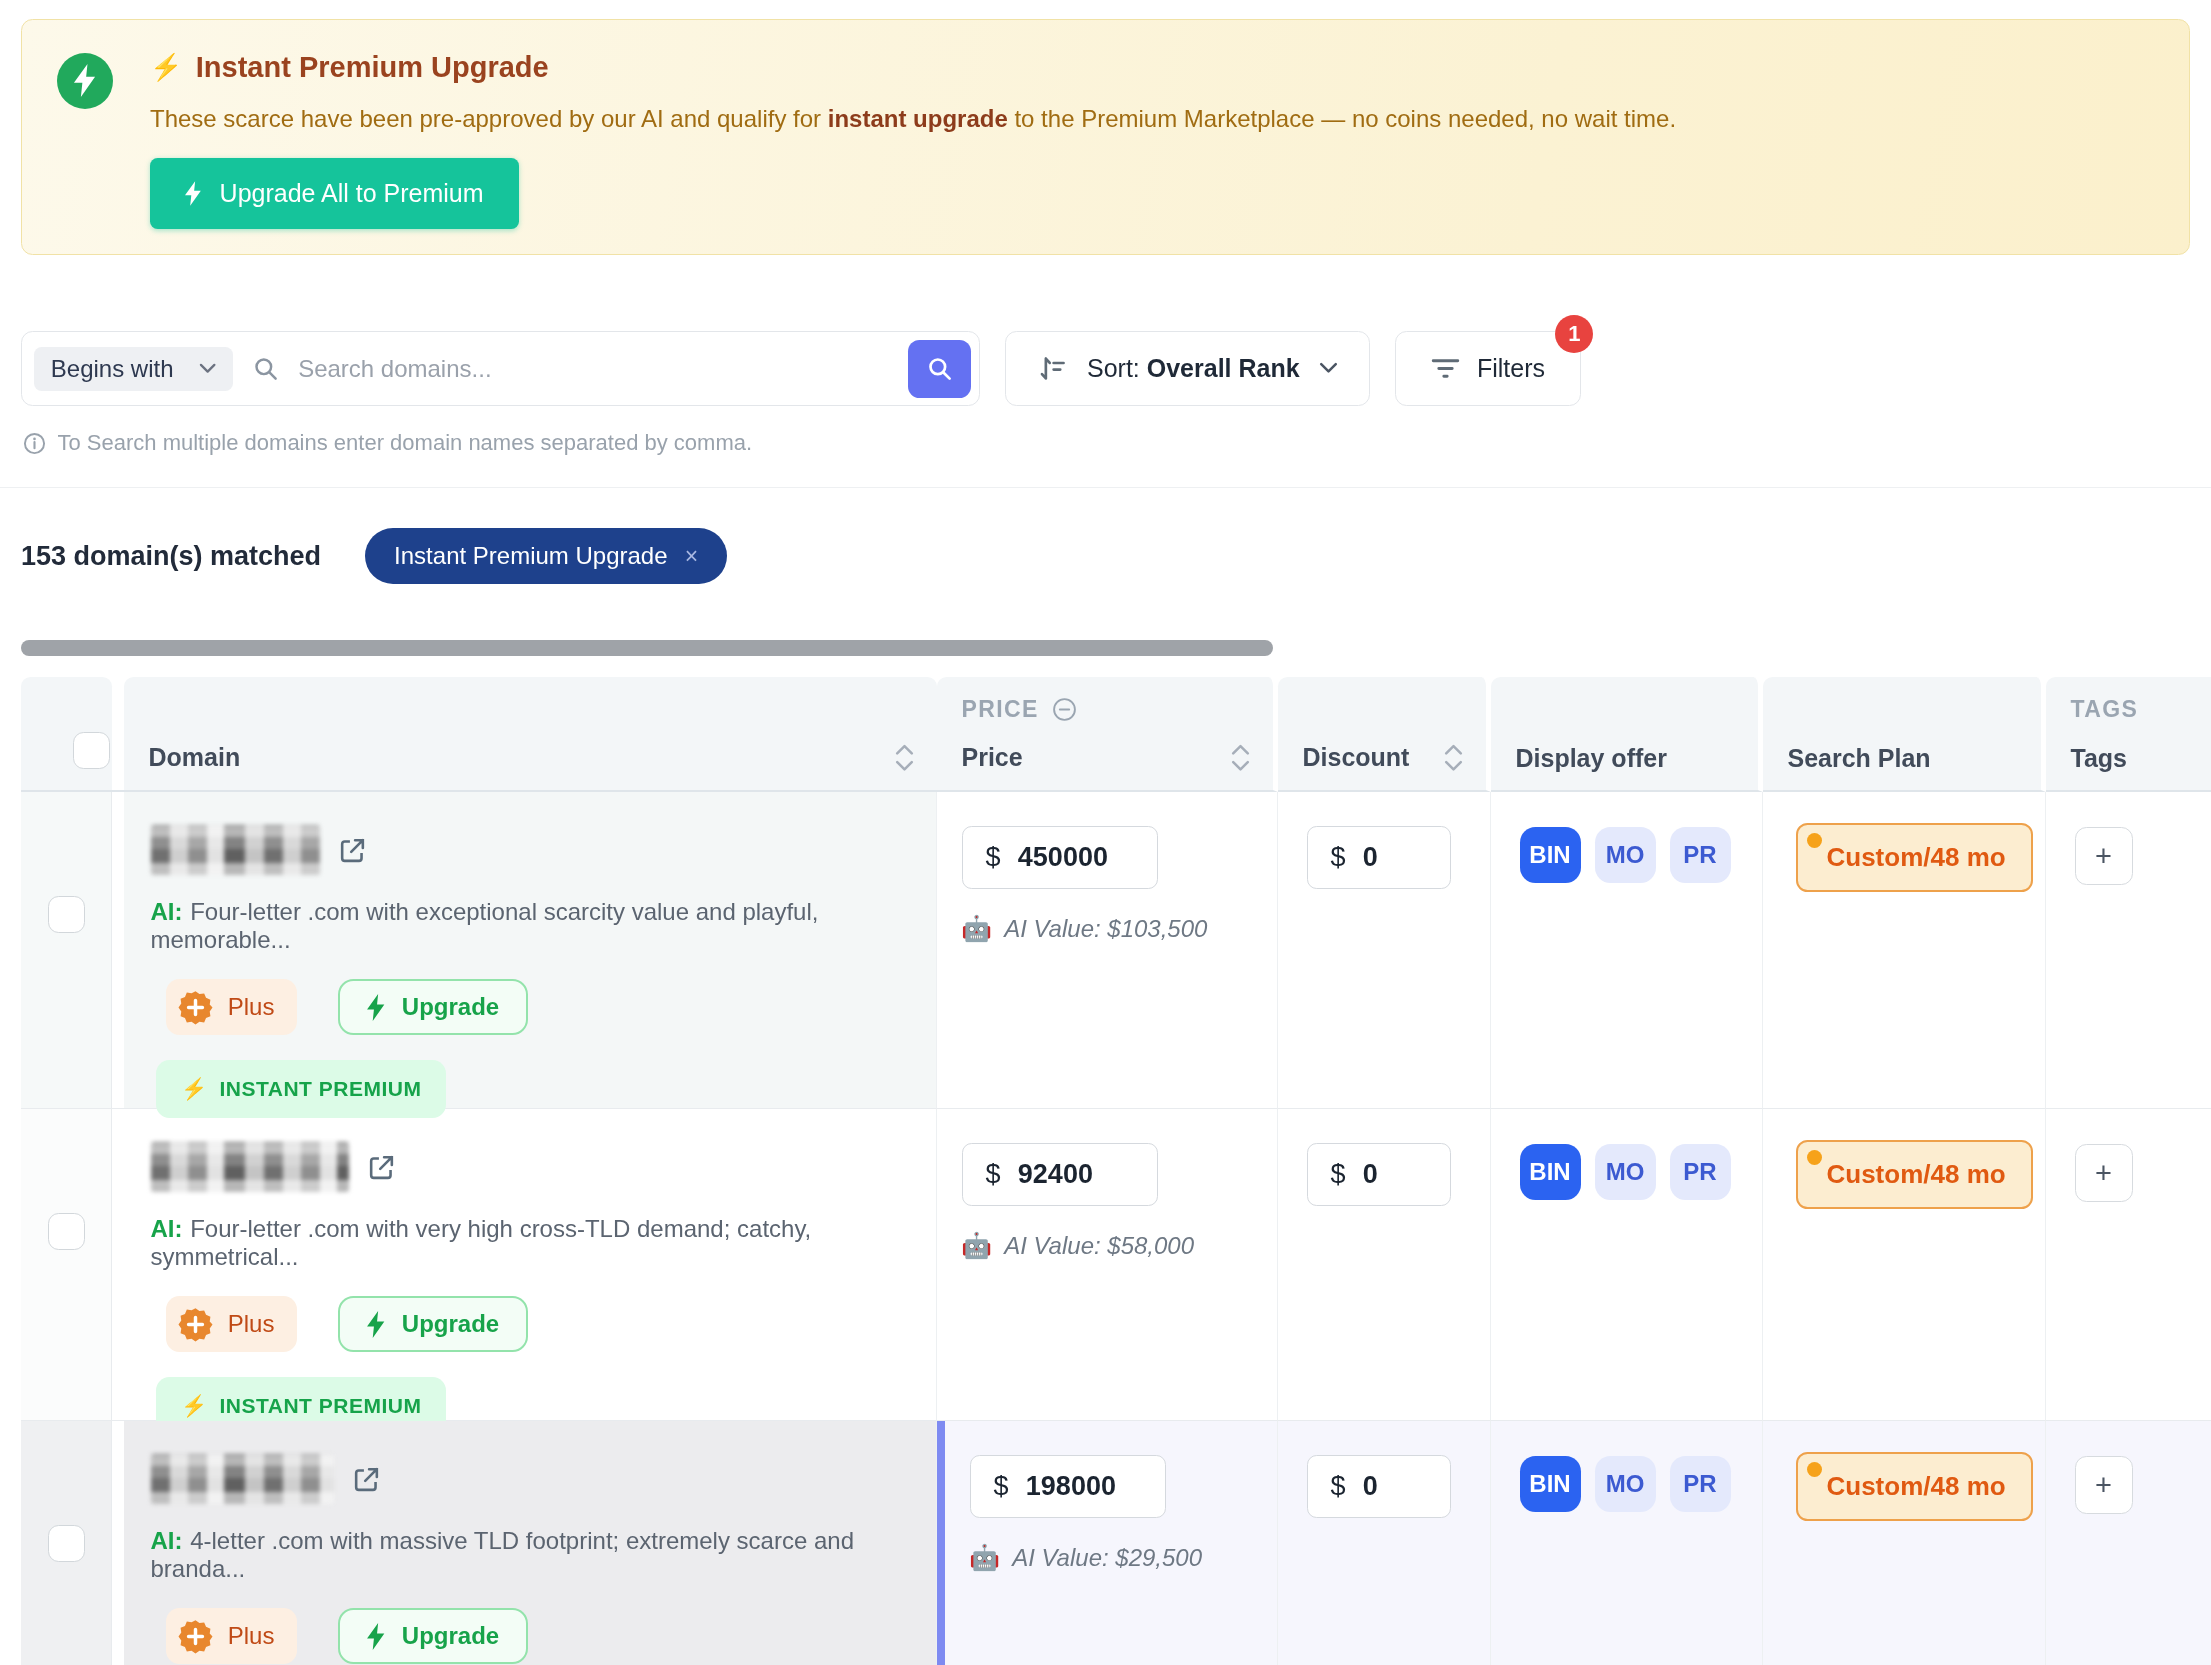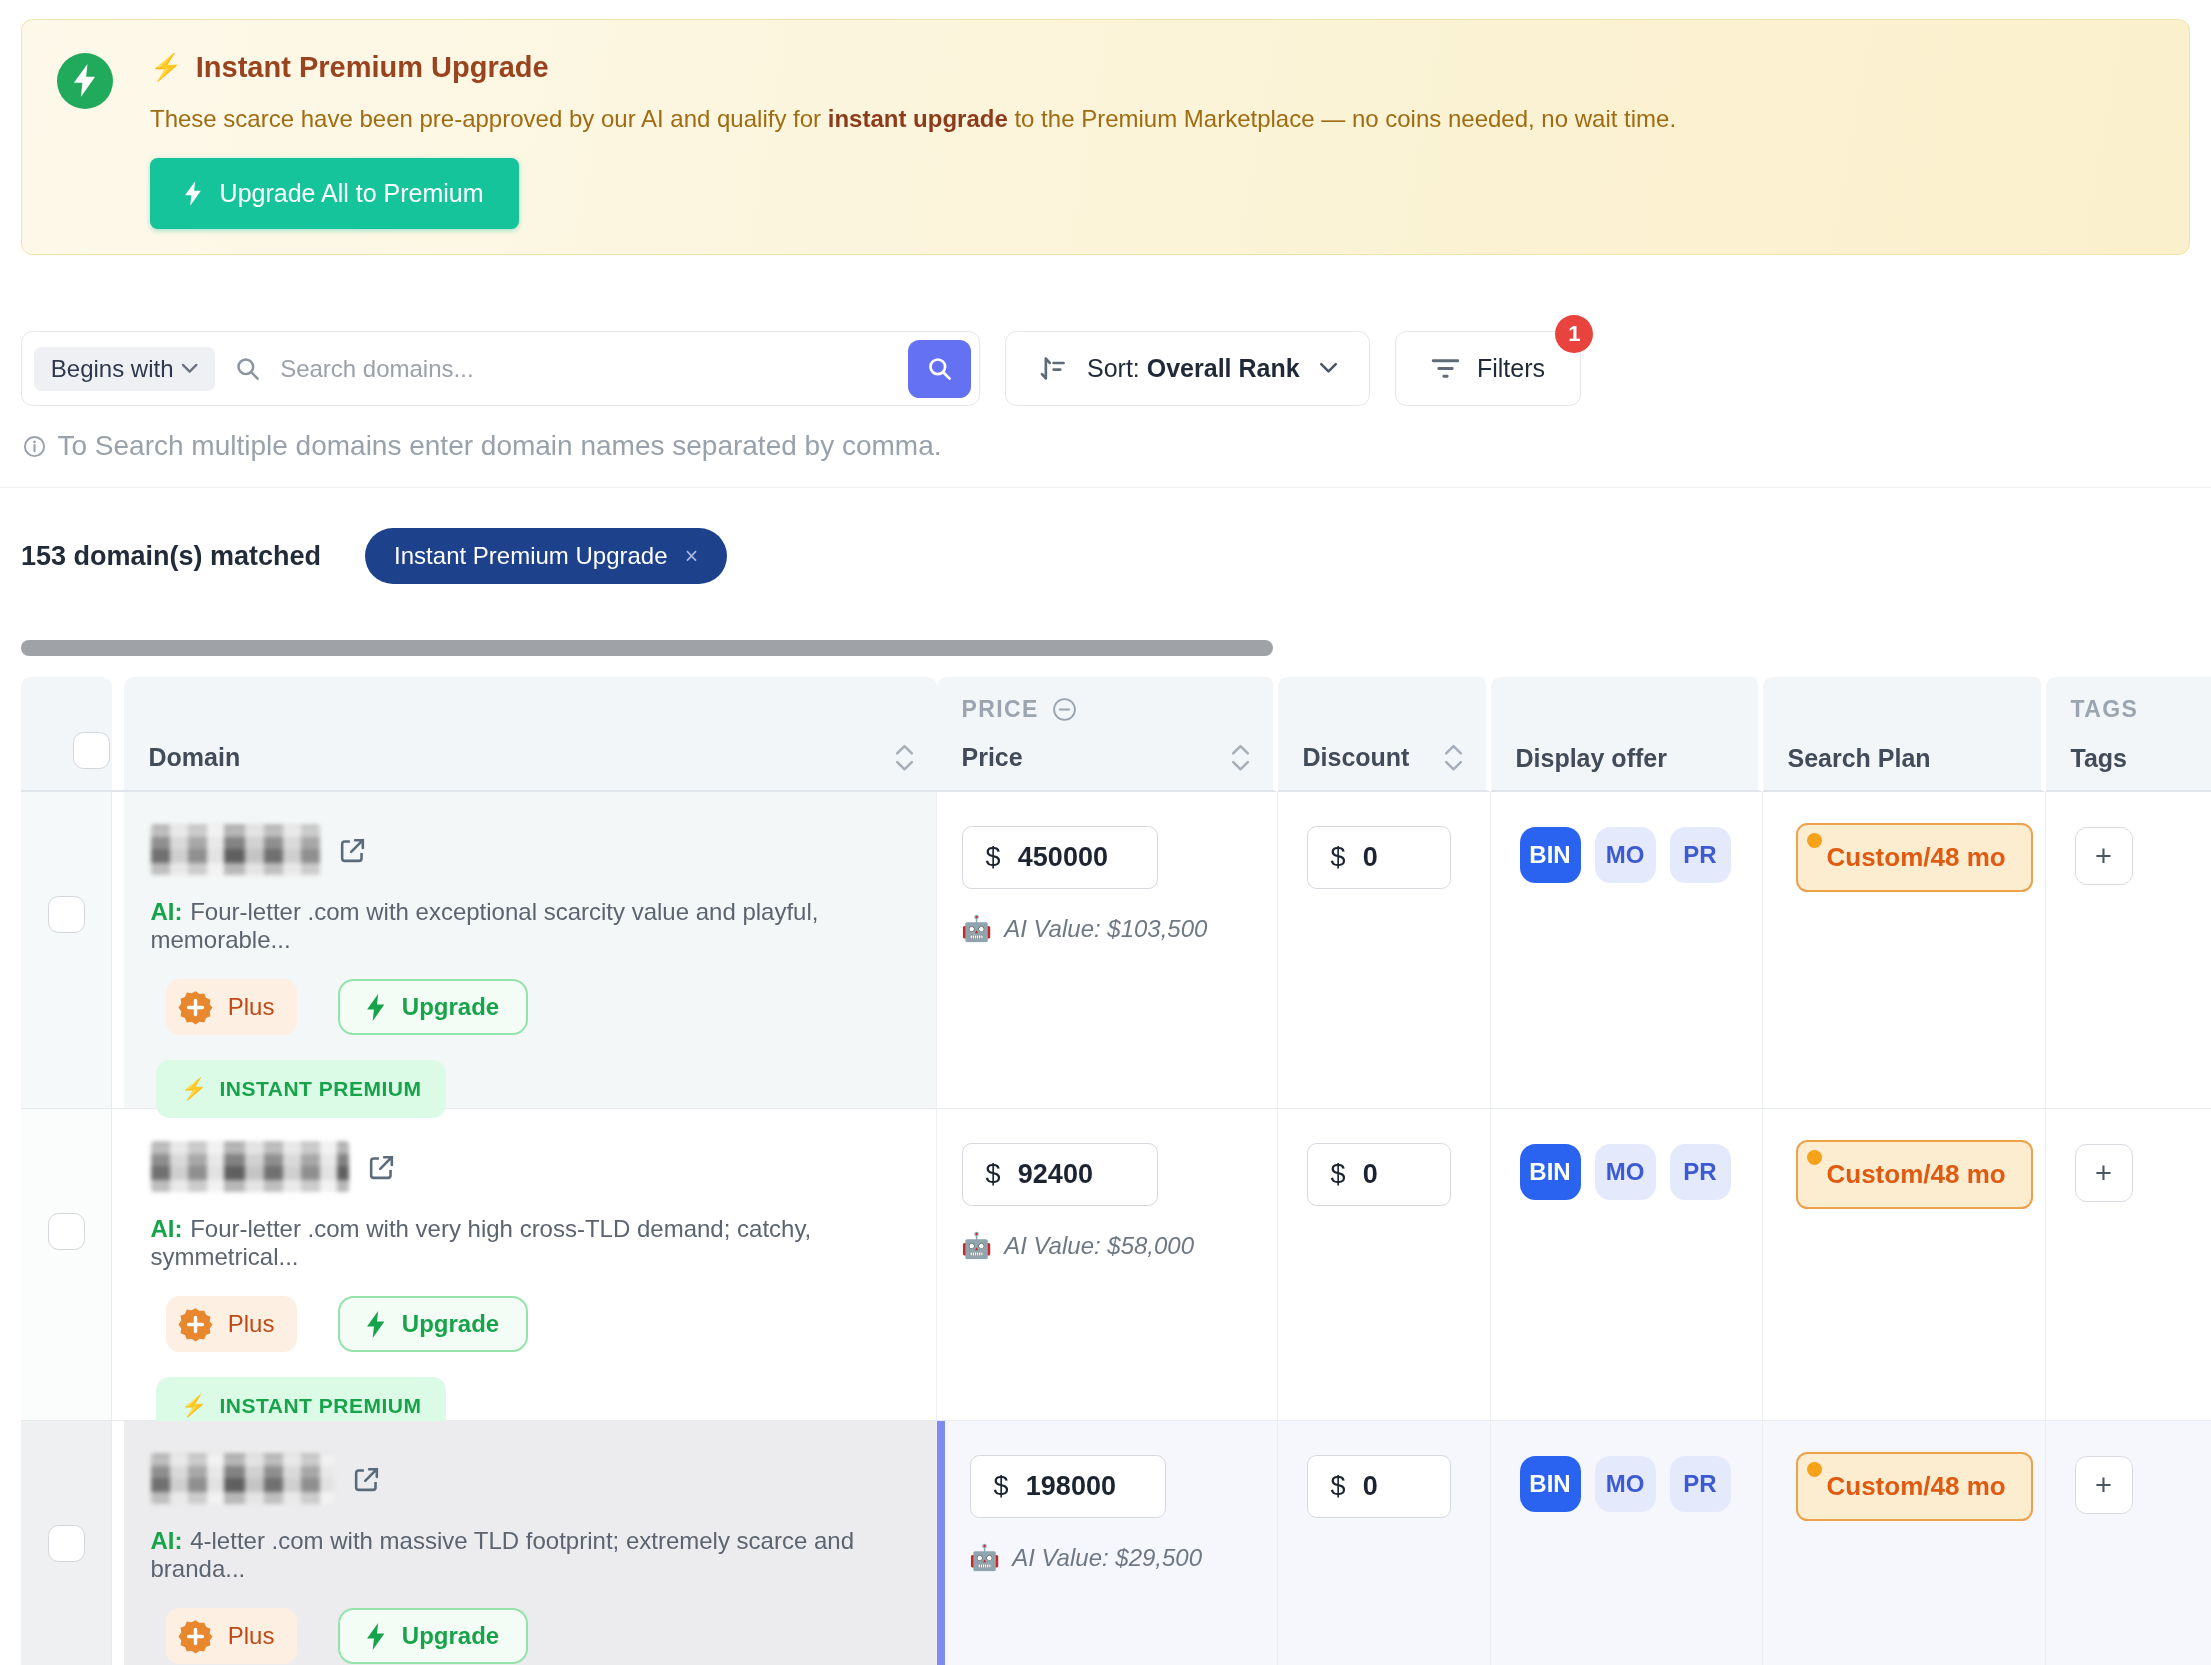--- a/index.html
+++ b/index.html
@@ -19,36 +19,36 @@
   .banner-desc b { color:#8d3c1b; }
   .banner-btn { margin-top:25px; align-self:flex-start; height:76px; border:none; cursor:pointer;
     background:#15c49b; color:#fff; font-size:25px; font-family:inherit; border-radius:7.7px;
     padding:0 35px; display:flex; align-items:center; gap:17.3px; box-shadow:0 1.9px 5.8px rgba(21,196,155,.35); }
 
   
   .toolbar { position:absolute; left:21px; top:331px; display:flex; gap:25px; }
   .search-box { width:959px; height:75px; border:1.9px solid #e3e6ea; border-radius:11.5px; background:#fff;
     display:flex; align-items:center; gap:19px; padding:0 7.7px 0 11.5px; }
   .begins-pill { height:44px; background:#eef0f3; border-radius:7.7px; padding:0 17.3px; display:flex;
-    align-items:center; gap:7px; font-size:24px; color:#2e3950; cursor:pointer; flex:none; }
+    align-items:center; gap:25px; font-size:24px; color:#2e3950; cursor:pointer; flex:none; }
   .search-box input { flex:1; border:none; outline:none; background:transparent; font-size:24px;
     font-family:inherit; color:#374151; }
   .search-box input::placeholder { color:#9aa1ab; }
   .search-btn { width:63px; height:58px; flex:none; background:#6471f2; border:none; border-radius:11.5px;
     display:flex; align-items:center; justify-content:center; cursor:pointer; }
   .btn-like { height:75px; background:#fff; border:1.9px solid #e3e6ea; border-radius:11.5px; cursor:pointer;
     display:flex; align-items:center; font-size:25px; color:#1f2937; font-family:inherit; }
   .sort-btn { padding:0 31px; gap:19px; }
   .sort-btn .bold { font-weight:bold; }
   .filters-btn { padding:0 35px; gap:17.3px; position:relative; }
   .filters-badge { position:absolute; top:-17.3px; right:-13.4px; width:38px; height:38px; background:#e8433f;
     border-radius:50%; color:#fff; font-size:22px; font-weight:bold; display:flex; align-items:center;
     justify-content:center; }
   .hint { position:absolute; left:23px; top:430px; display:flex; align-items:center; gap:11.5px;
-    color:#99a2ac; font-size:28px; }
+    color:#99a2ac; font-size:22px; }
   .section-divider { position:absolute; left:0; top:487px; width:2212px; border-top:1.9px solid #eef0f2; }
 
   
   .matched-row { position:absolute; left:21px; top:528px; display:flex; align-items:center; gap:44px; }
   .matched-text { font-size:27px; font-weight:bold; color:#222b3a; }
   .chip { height:56px; background:#1e418c; border-radius:960px; color:#fff; font-size:24px;
     display:flex; align-items:center; gap:17.3px; padding:0 29px; cursor:pointer; }
   .chip .x { color:#a9b8e2; font-size:23px; }
 
   .hscrollbar { position:absolute; left:21px; top:640px; width:1252px; height:16.3px;

